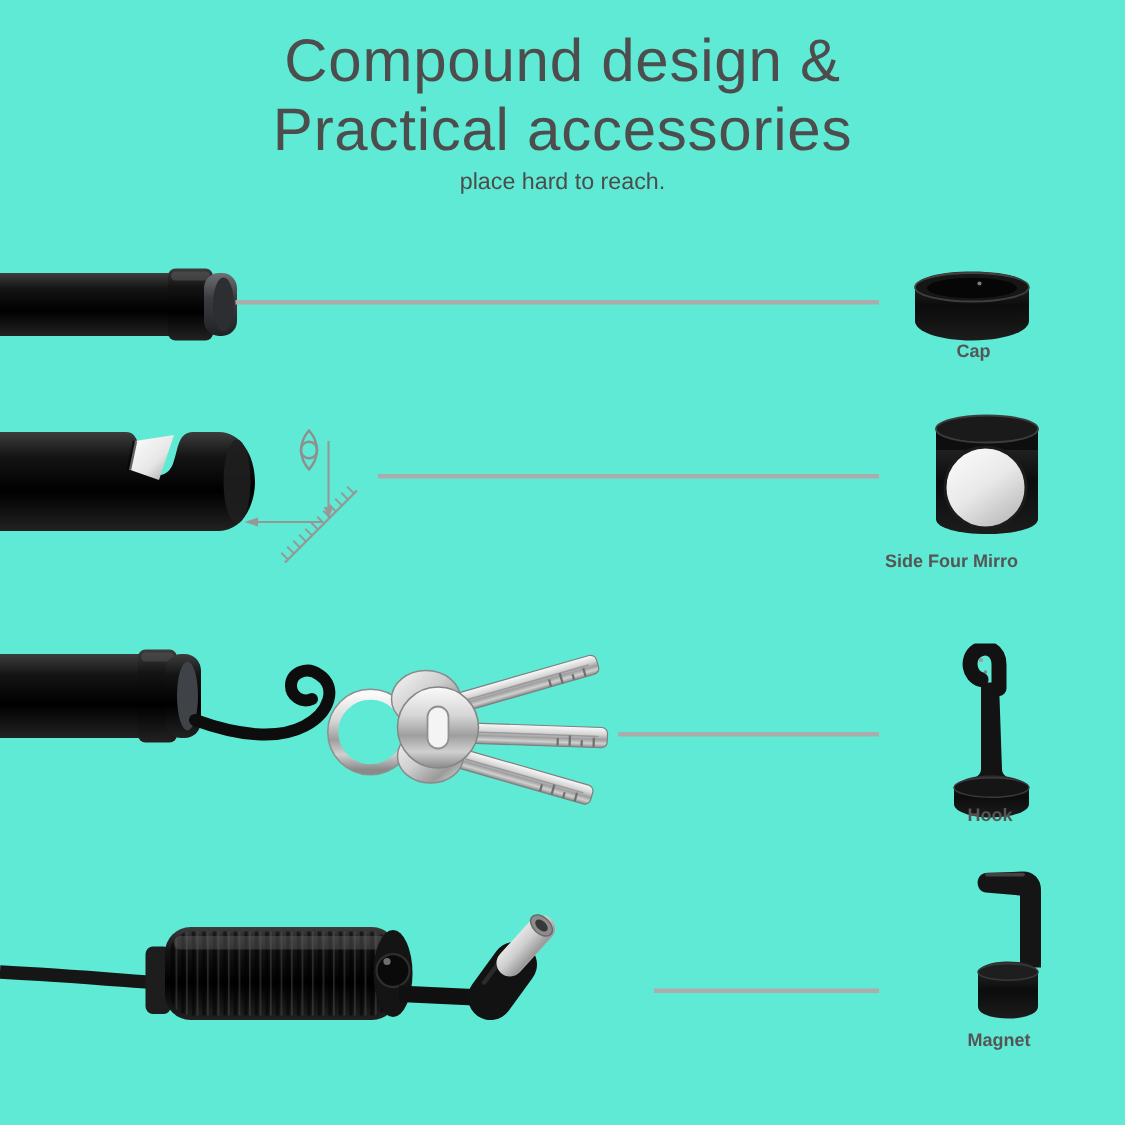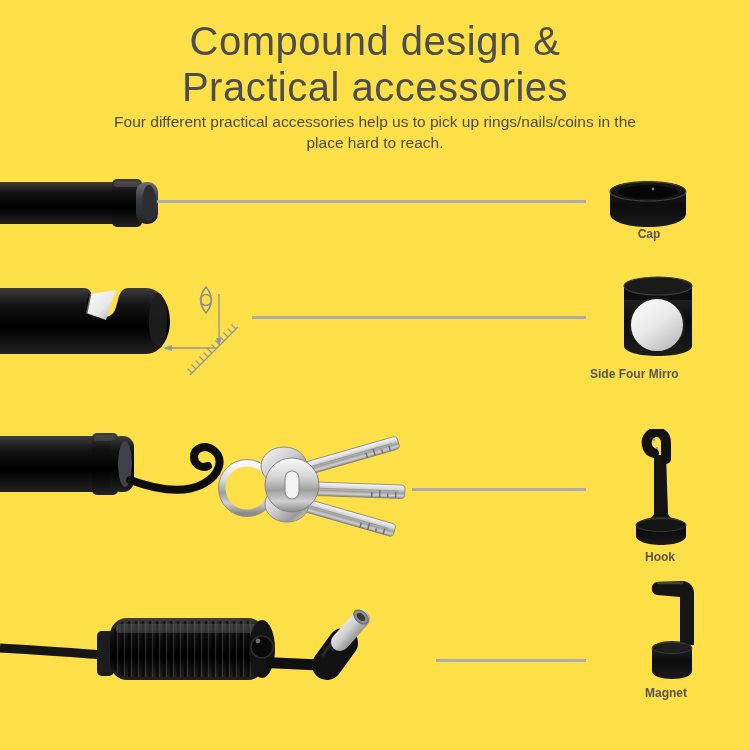--- a/index.html
+++ b/index.html
@@ -1,17 +1,17 @@
 <!DOCTYPE html>
 <html><head>
 <meta charset="utf-8">
 <style>
   html,body{margin:0;padding:0;background:#fff;}
   #stage{
-    position:relative;width:750px;height:750px;background:#fde047;
+    position:relative;width:750px;height:750px;background:#5eead4;
     font-family:"Liberation Sans", sans-serif;overflow:hidden;
   }
   .title{
     position:absolute;top:18px;left:0;width:750px;text-align:center;
     font-size:40px;line-height:46px;color:#4d4d4d;font-weight:400;letter-spacing:0.5px;
   }
   .subtitle{
     position:absolute;top:111px;left:0;width:750px;text-align:center;
     font-size:15.5px;line-height:21px;color:#4c4c4c;
   }
@@ -25,21 +25,20 @@
 </head>
 <body>
 
 <div id="stage">
 
   <div class="title">
     <div>Compound design &amp;</div>
     <div>Practical accessories</div>
   </div>
   <div class="subtitle">
-    <div>Four different practical accessories help us to pick up rings/nails/coins in the</div>
     <div>place hard to reach.</div>
   </div>
 
   <svg width="0" height="0" style="position:absolute">
     <defs>
       <linearGradient id="tubeG" x1="0" y1="0" x2="0" y2="1">
         <stop offset="0" stop-color="#3d3d3d"></stop>
           <stop offset="0.25" stop-color="#141414"></stop>
         <stop offset="0.6" stop-color="#000000"></stop>
           <stop offset="1" stop-color="#222222"></stop>
@@ -171,21 +170,21 @@
 
   <svg width="60" height="118" viewBox="0 0 60 118" style="left:630px;top:429px">
     <path d="M24,26 L36,26 L38,84 C38,89 45,90 47,93 L15,93 C17,90 24,89 24,84 Z" fill="#131313"></path>
     <path d="M36,30 L36,14 C36,5 28,0 21,5 C14,10 16,22 24,24" fill="none" stroke="#121212" stroke-width="10" stroke-linecap="round"></path>
     <circle cx="24" cy="11" r="1.4" fill="#9a9a9a"></circle>
     <circle cx="27" cy="19" r="1.1" fill="#808080"></circle>
     <path d="M6,97 C6,92 17,88 31,88 C45,88 56,92 56,97 L56,107 C56,112 45,116 31,116 C17,116 6,112 6,107 Z" fill="url(#darkAccG)"></path>
     <ellipse cx="31" cy="96" rx="25" ry="6.5" fill="#151515"></ellipse>
     <ellipse cx="31" cy="96" rx="25" ry="6.5" fill="none" stroke="#3a3a3a" stroke-width="1"></ellipse>
   </svg>
-  <div class="acc-label" style="left:610px;top:550px;width:100px">Hook</div>
+  <div class="acc-label" style="left:610px;top:536px;width:100px">Hook</div>
 
   <svg width="380" height="104" viewBox="0 0 380 104" style="left:0;top:598px">
     <path d="M0,50 C40,52 75,55 102,57" stroke="#161616" stroke-width="9" fill="none"></path>
     <rect x="97" y="33" width="17" height="45" rx="5" fill="#1d1d1d"></rect>
     <rect x="110" y="20" width="155" height="62" rx="17" fill="url(#tubeG)"></rect>
     <rect x="113" y="23" width="149" height="56" rx="15" fill="url(#ridges)"></rect>
     <rect x="116" y="26" width="143" height="9" rx="4" fill="#5d5d5d" opacity="0.45"></rect>
     <ellipse cx="262" cy="51" rx="13" ry="29" fill="#141414"></ellipse>
     <circle cx="262" cy="49" r="11" fill="#0a0a0a" stroke="#2e2e2e" stroke-width="1.5"></circle>
     <circle cx="258" cy="43" r="2.4" fill="#6f6f6f"></circle>

